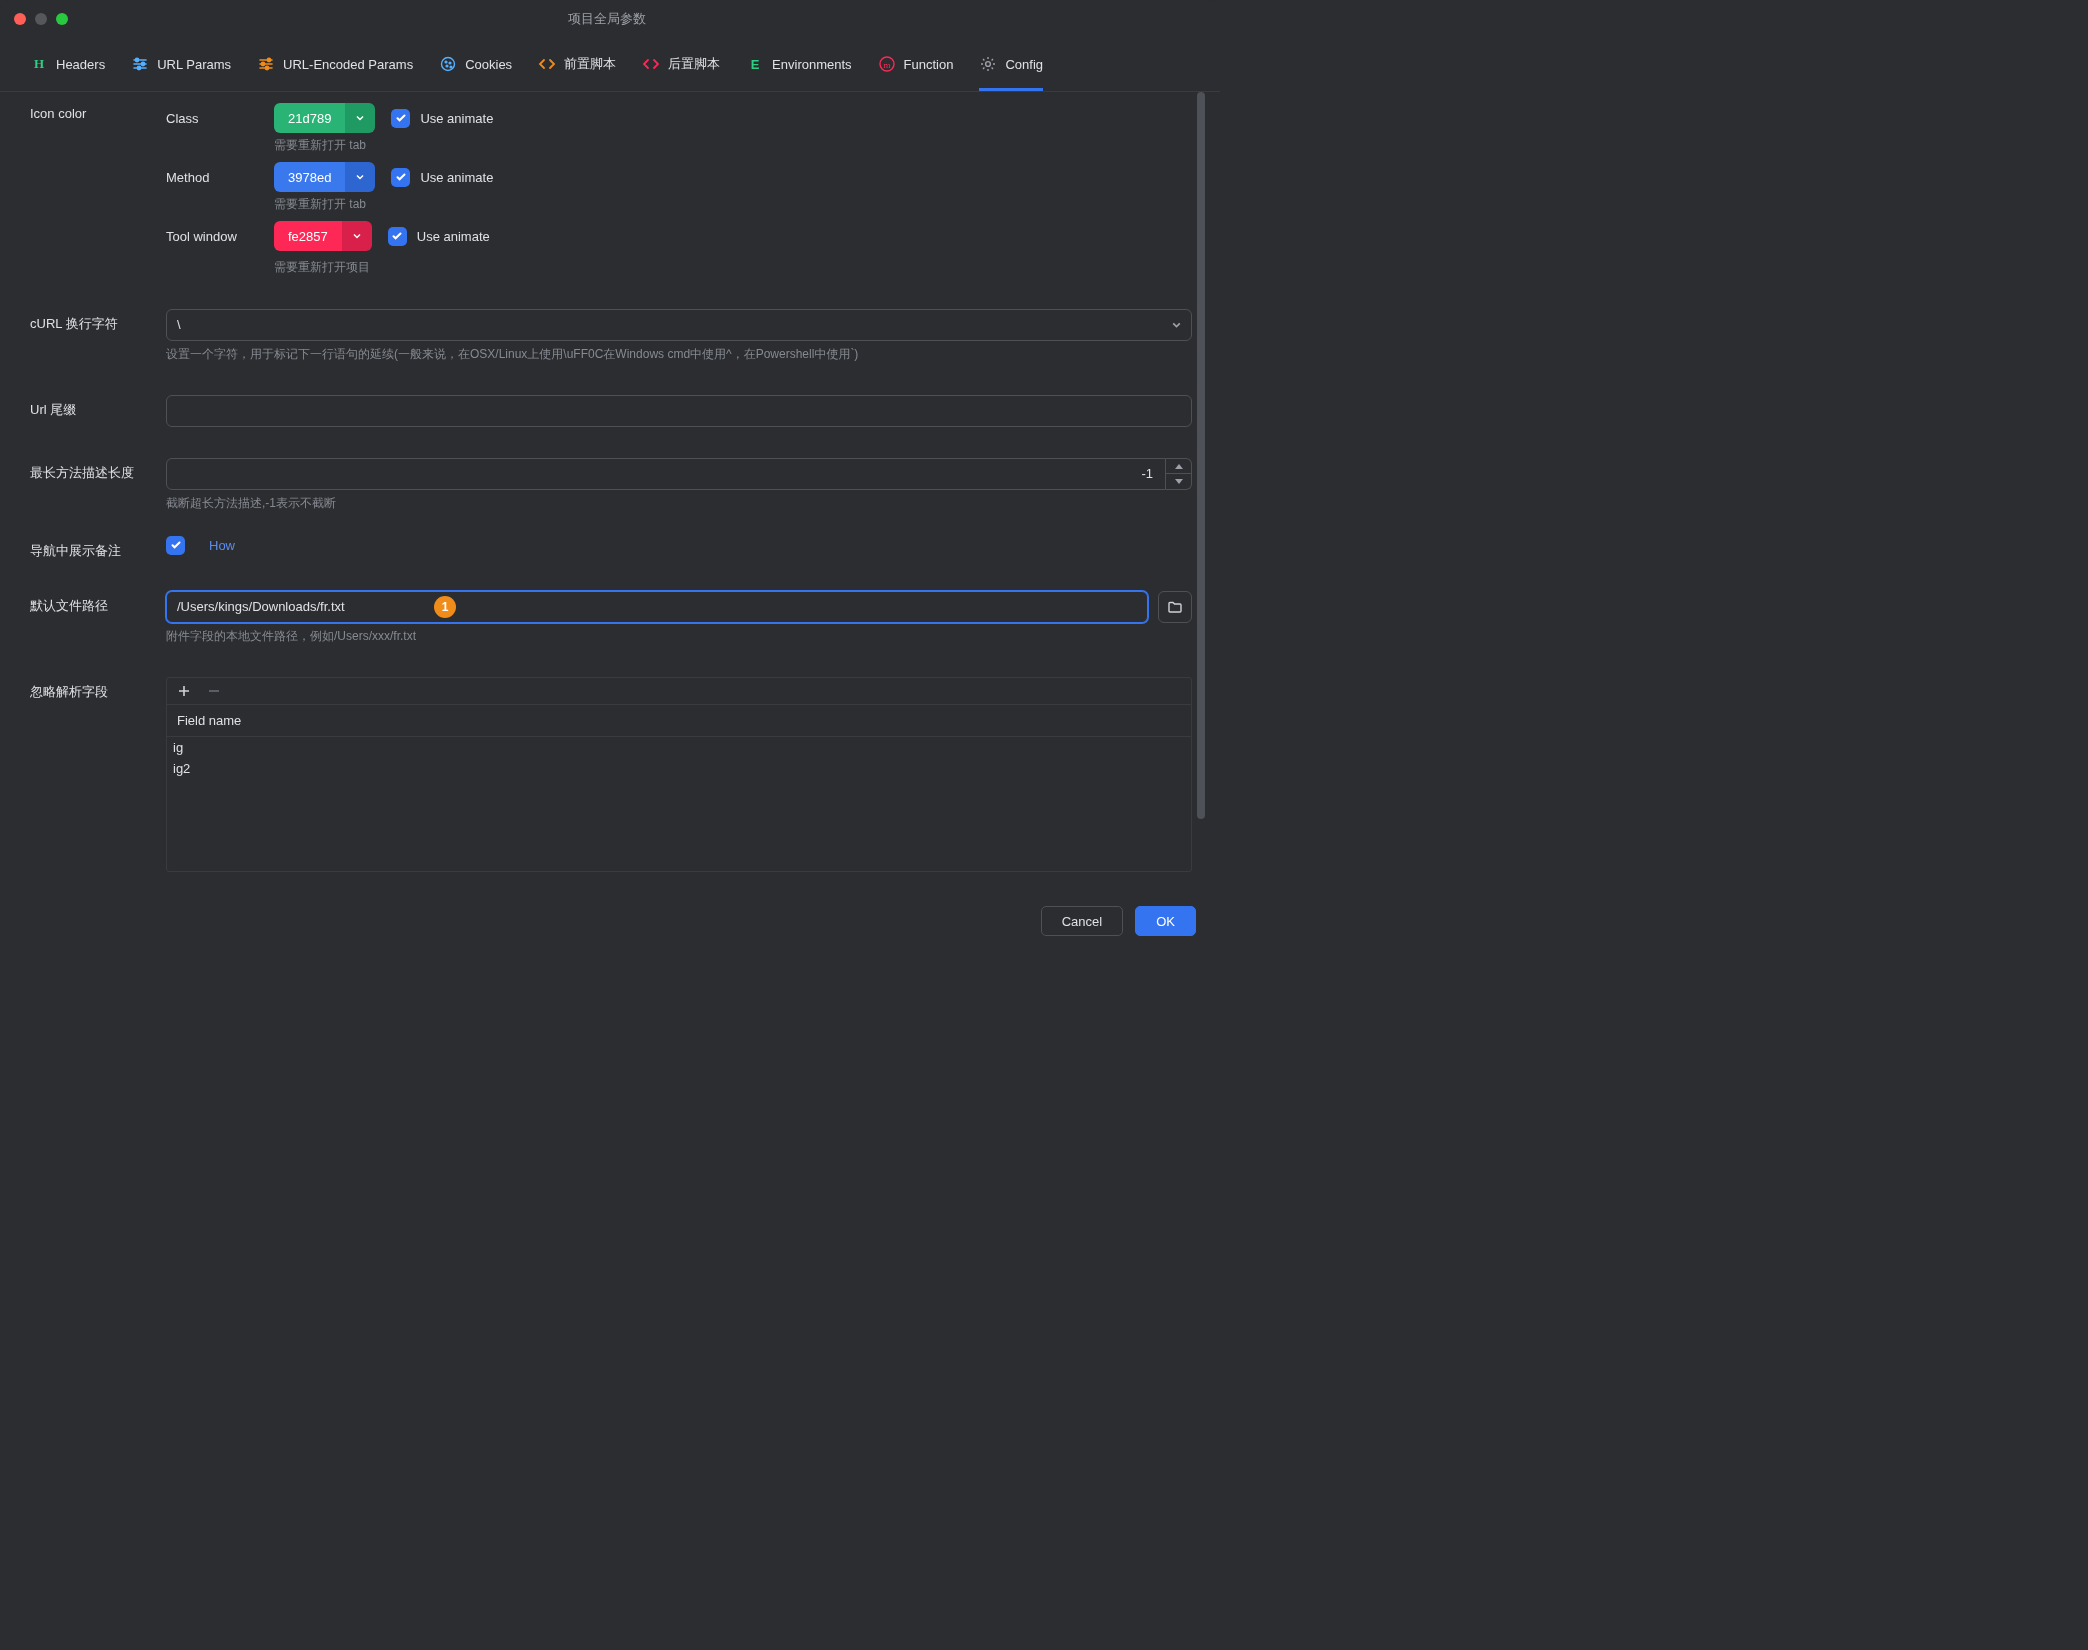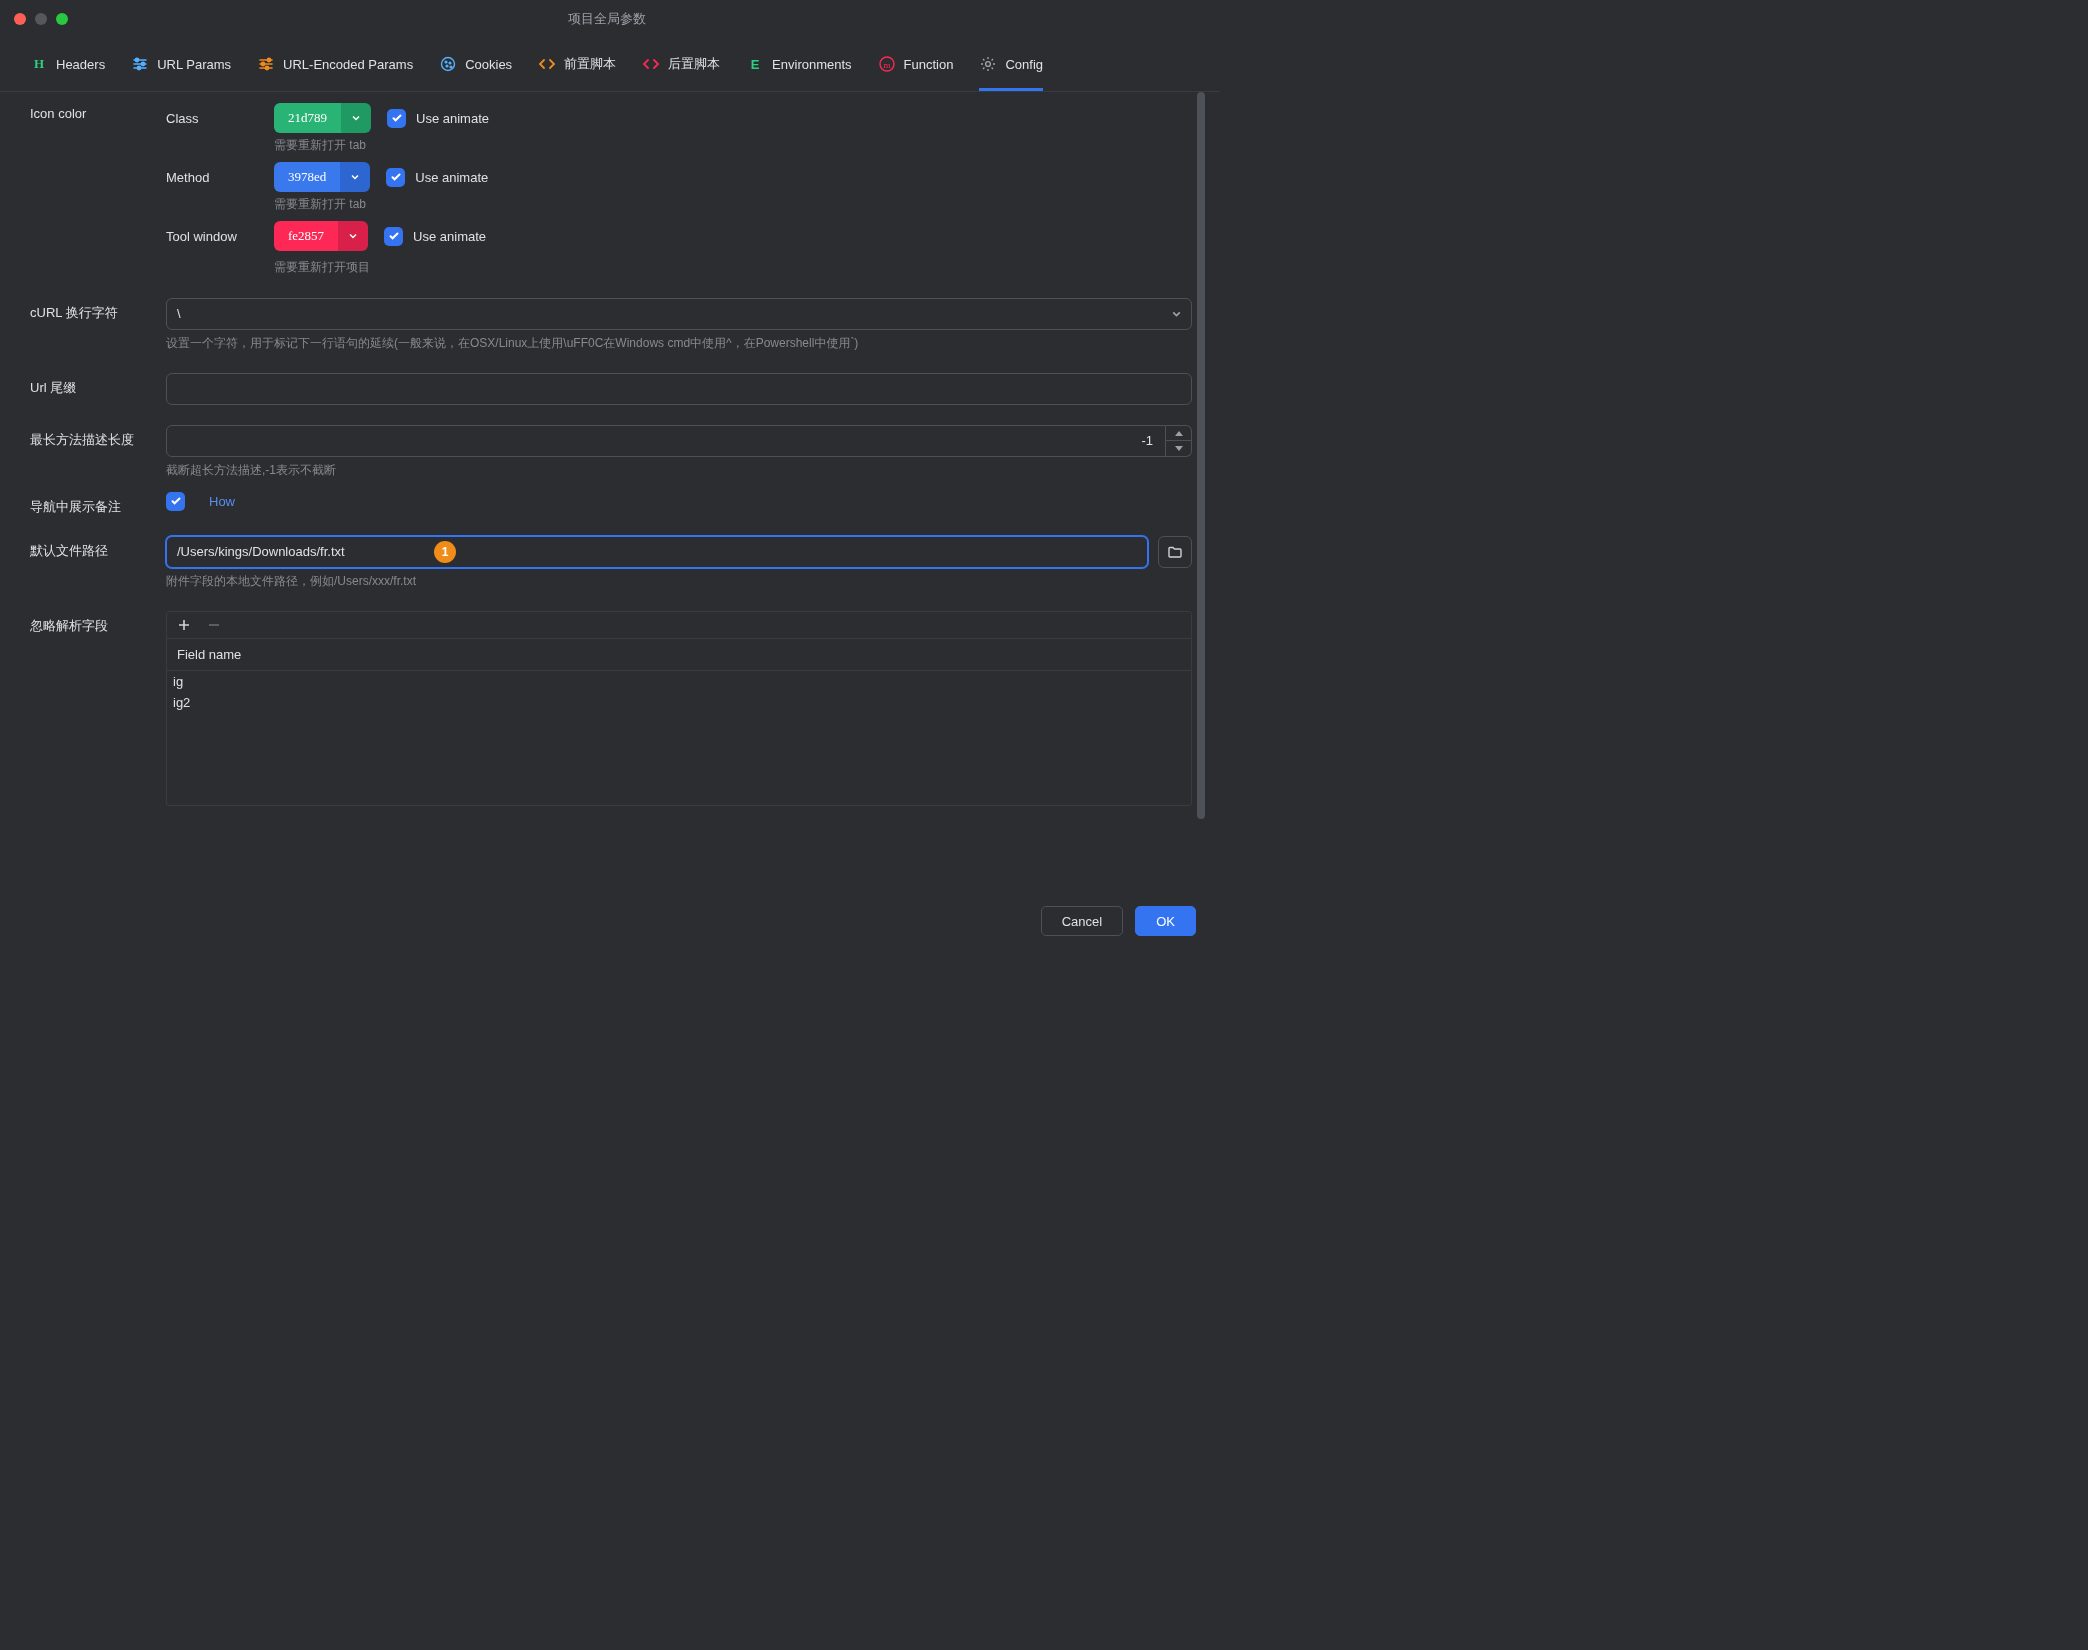--- a/index.html
+++ b/index.html
@@ -59,30 +59,30 @@
     overflow:hidden;
   }
   .scroll-area { position:absolute; inset:0; right:14px; overflow:visible; }
   .scrollbar-track {
     position:absolute; top:0; right:0; width:10px; bottom:0;
   }
   .scrollbar-thumb {
     position:absolute; top:0; left:1px; width:8px; height:90%;
     background:#4e5157; border-radius:4px;
   }
-  .form { display:flex; flex-direction:column; gap:4px; }
+  .form { display:flex; flex-direction:column; gap:15px; }
   .row { display:flex; align-items:flex-start; padding:8px 0; }
   .row-label { width:var(--row-label-w); flex:none; color:var(--text); padding-top:6px; }
   .row-body { flex:1; min-width:0; }
   .subgroup { display:flex; flex-direction:column; gap:0; }
   .subrow { display:flex; align-items:center; min-height:36px; }
   .sub-label { width:108px; flex:none; color:var(--text); }
   .color-btn {
     display:flex; align-items:center; border-radius:6px; overflow:hidden;
-    height:30px; font-family:Liberation Serif, serif; font-size:13px; color:#fff;
+    height:30px; font-family:Liberation Sans, sans-serif; font-size:13px; color:#fff;
   }
   .color-val { padding:0 14px; height:100%; display:flex; align-items:center; }
   .color-dd { width:30px; height:100%; display:flex; align-items:center; justify-content:center; background:rgba(0,0,0,.18); }
   .cb-green .color-val{ background:#29b475; } .cb-green .color-dd{ background:#1f9a62; }
   .cb-blue .color-val{ background:#3978ed; } .cb-blue .color-dd{ background:#2d66d0; }
   .cb-red  .color-val{ background:#fe2857; } .cb-red  .color-dd{ background:#d9204a; }
   .chk-wrap { display:flex; align-items:center; gap:10px; }
   .chk {
     width:19px; height:19px; border-radius:5px; background:var(--blue);
     display:inline-flex; align-items:center; justify-content:center; flex:none;

